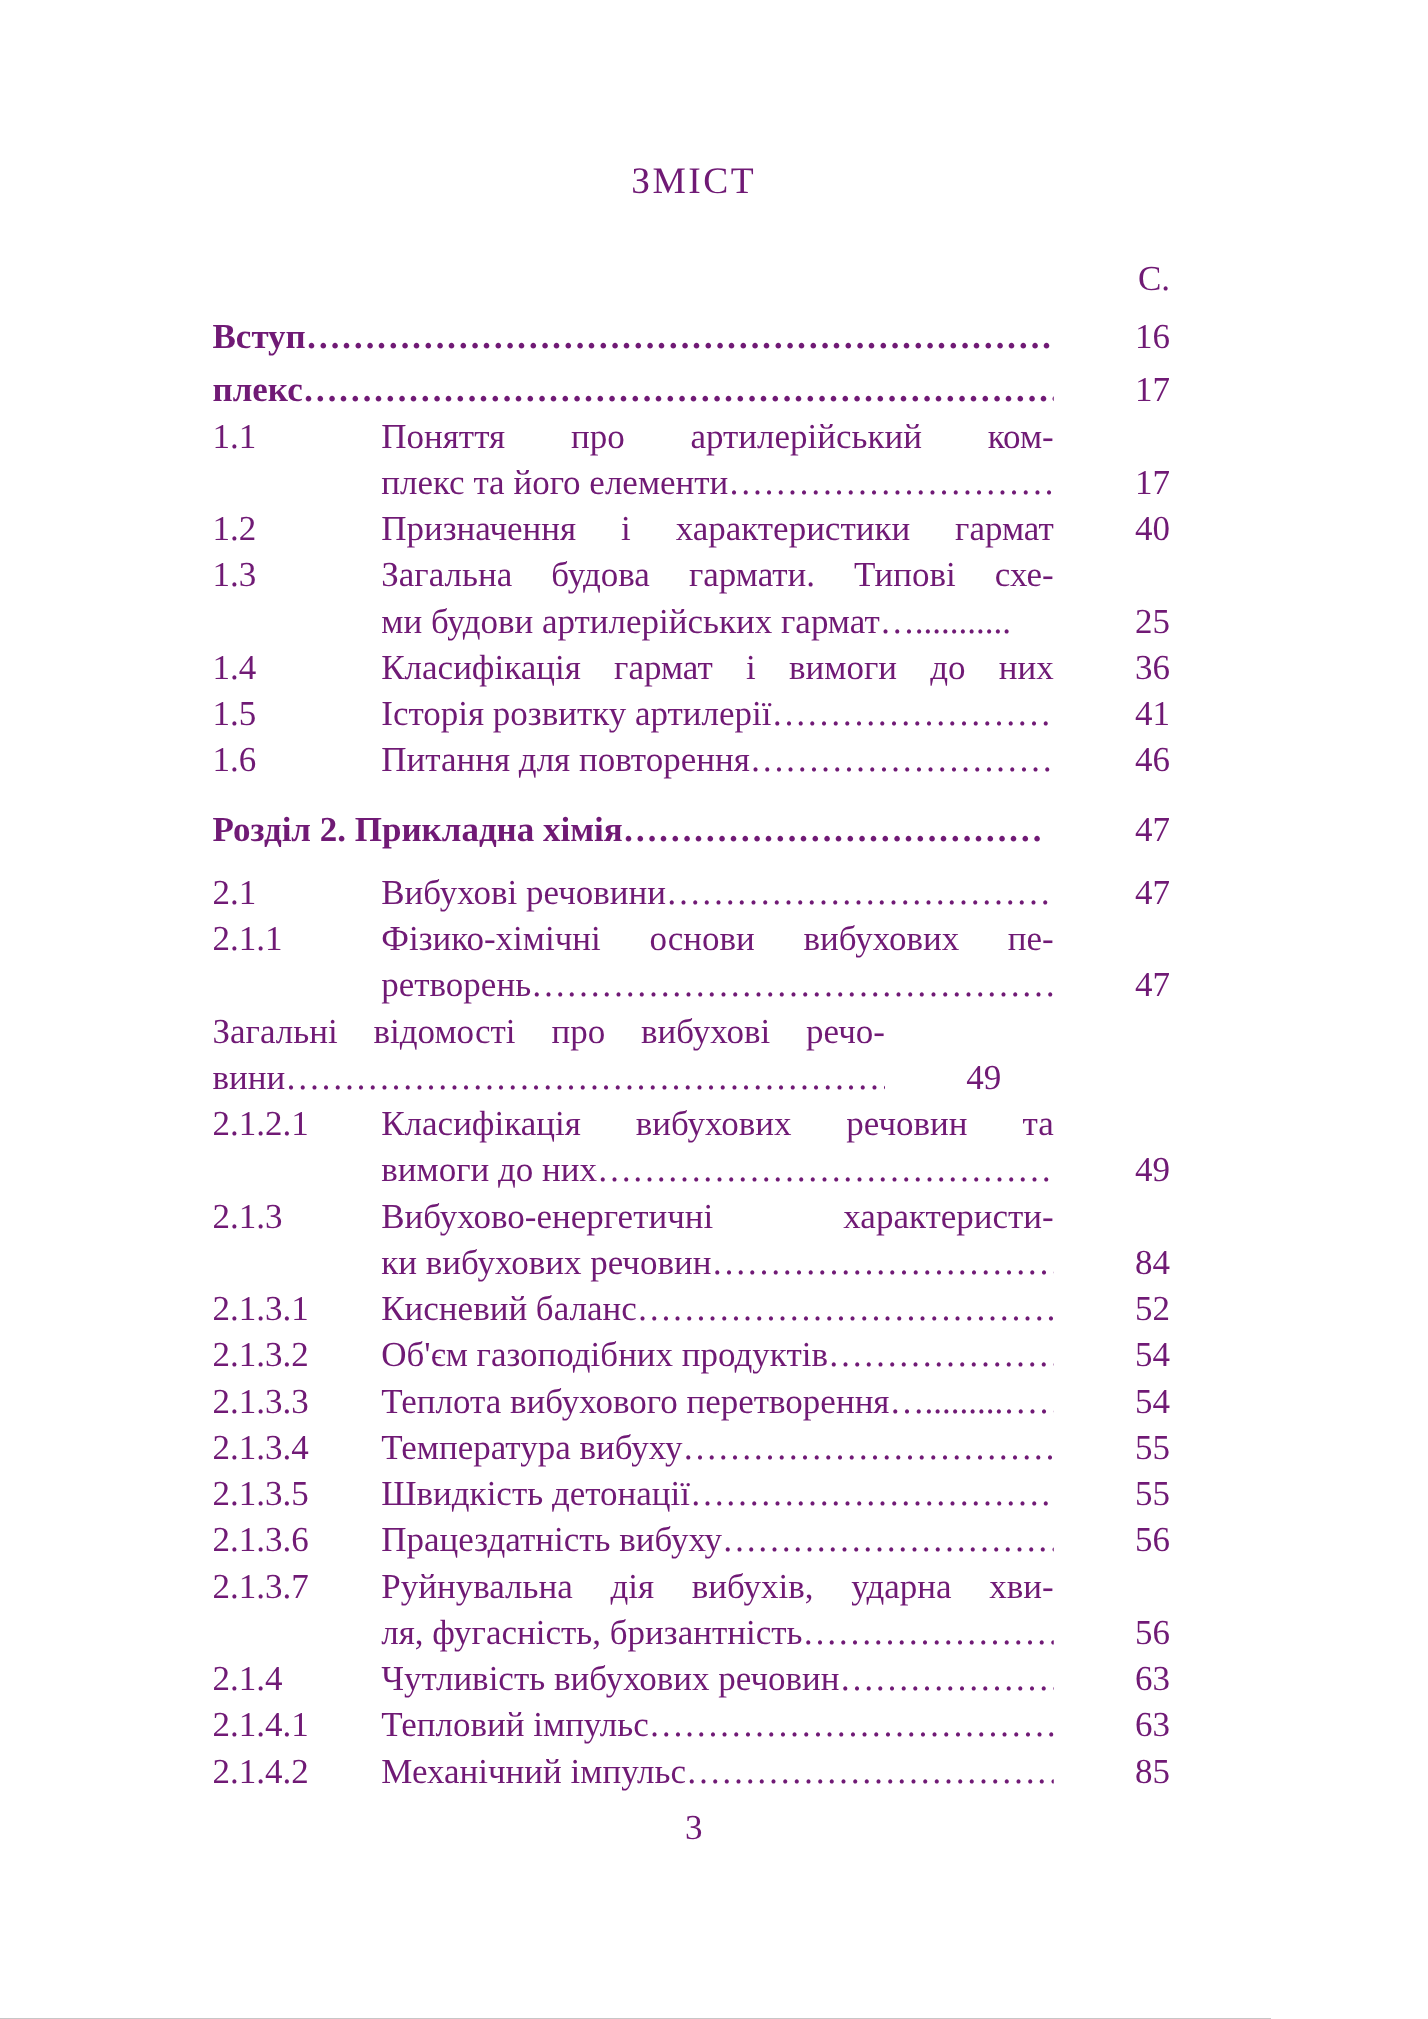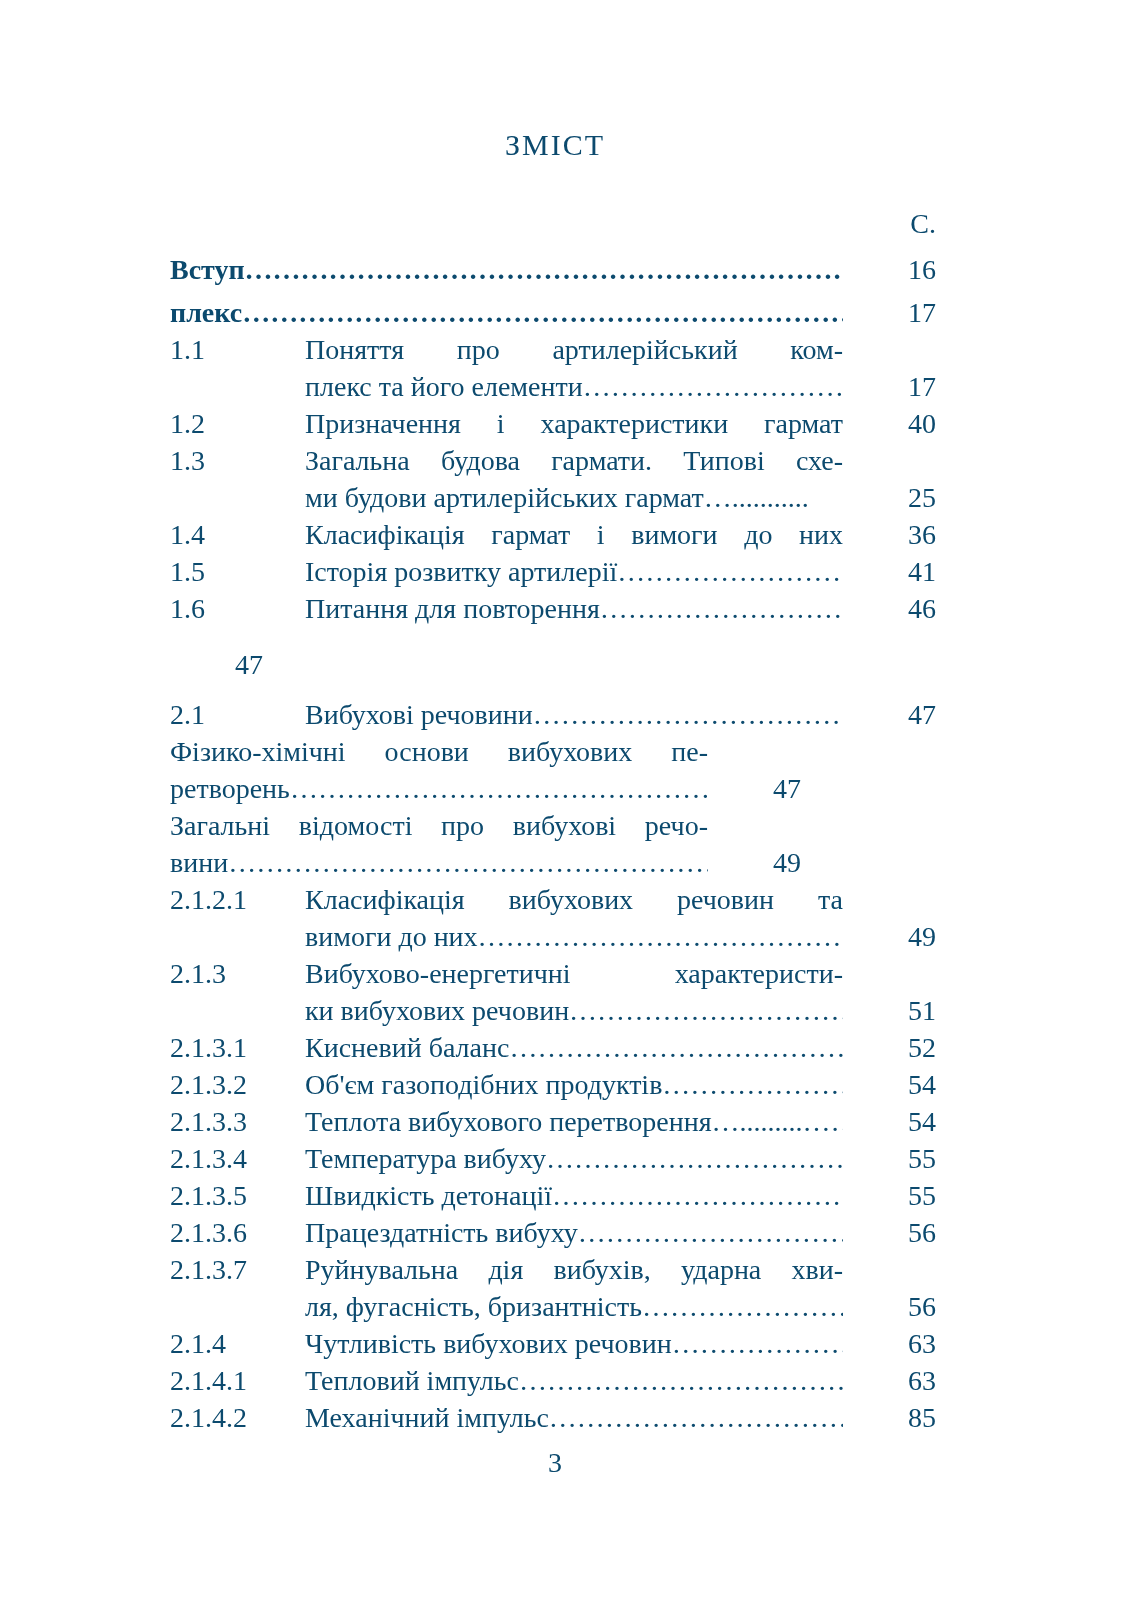--- a/index.html
+++ b/index.html
@@ -6,21 +6,21 @@
     margin: 0;
     padding: 0;
     background: #777;
   }
   .page {
     position: relative;
     width: 1142px;
     height: 1615px;
     margin: 0 auto;
     background: #ffffff;
-    color: #0c4a6e;
+    color: #701a75;
     font-family: "Liberation Serif", "DejaVu Serif", serif;
     font-size: 28px;
     line-height: 37px;
     overflow: hidden;
   }
   .content {
     position: absolute;
     left: 170px;
     top: 0;
     width: 770px;
@@ -139,30 +139,34 @@
           <div class="pg" data-name="toc-entry-page">41</div>
         </div>
         <div class="row" data-name="toc-row-1.6">
           <div class="num" data-name="toc-entry-number">1.6</div>
           <div class="ttl" data-name="toc-entry-title">
             <div class="ln-dots" data-name="toc-entry-title-line">Питання для повторення……………………………..</div>
           </div>
           <div class="pg" data-name="toc-entry-page">46</div>
         </div>
         <div class="row" data-name="toc-row-rozdil-2">
+          <div class="ttl full bold" data-name="toc-entry-title">
+            <div class="ln-dots" data-name="toc-entry-title-line">Розділ 2. Прикладна хімія………………………………</div>
+          </div>
           <div class="pg" data-name="toc-entry-page">47</div>
         </div>
         <div class="row" data-name="toc-row-2.1">
           <div class="num" data-name="toc-entry-number">2.1</div>
           <div class="ttl" data-name="toc-entry-title">
             <div class="ln-dots" data-name="toc-entry-title-line">Вибухові речовини………………………………………</div>
           </div>
           <div class="pg" data-name="toc-entry-page">47</div>
         </div>
         <div class="row" data-name="toc-row-2.1.1">
+          <div class="num" data-name="toc-entry-number">2.1.1</div>
           <div class="ttl" data-name="toc-entry-title">
             <div class="ln-fill" data-name="toc-entry-title-line">Фізико-хімічні основи вибухових пе-</div>
             <div class="ln-dots" data-name="toc-entry-title-line">ретворень………………………………………………</div>
           </div>
           <div class="pg" data-name="toc-entry-page">47</div>
         </div>
         <div class="row" data-name="toc-row-2.1.2">
           <div class="ttl" data-name="toc-entry-title">
             <div class="ln-fill" data-name="toc-entry-title-line">Загальні відомості про вибухові речо-</div>
             <div class="ln-dots" data-name="toc-entry-title-line">вини……………………………………………………..</div>
@@ -176,21 +180,21 @@
             <div class="ln-dots" data-name="toc-entry-title-line">вимоги до них……………………………………………</div>
           </div>
           <div class="pg" data-name="toc-entry-page">49</div>
         </div>
         <div class="row" data-name="toc-row-2.1.3">
           <div class="num" data-name="toc-entry-number">2.1.3</div>
           <div class="ttl" data-name="toc-entry-title">
             <div class="ln-fill" data-name="toc-entry-title-line">Вибухово-енергетичні характеристи-</div>
             <div class="ln-dots" data-name="toc-entry-title-line">ки вибухових речовин………………………………...</div>
           </div>
-          <div class="pg" data-name="toc-entry-page">51</div>
+          <div class="pg" data-name="toc-entry-page">84</div>
         </div>
         <div class="row" data-name="toc-row-2.1.3.1">
           <div class="num" data-name="toc-entry-number">2.1.3.1</div>
           <div class="ttl" data-name="toc-entry-title">
             <div class="ln-dots" data-name="toc-entry-title-line">Кисневий баланс…………………………………………</div>
           </div>
           <div class="pg" data-name="toc-entry-page">52</div>
         </div>
         <div class="row" data-name="toc-row-2.1.3.2">
           <div class="num" data-name="toc-entry-number">2.1.3.2</div>

